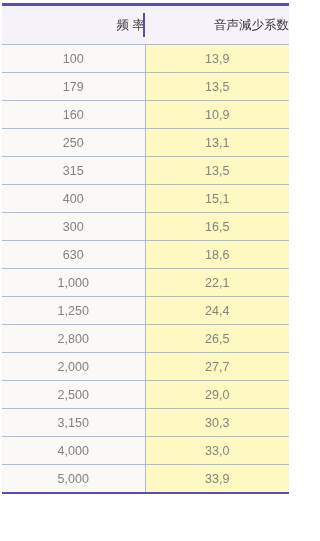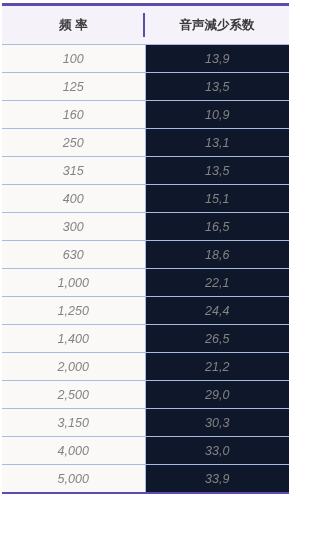--- a/index.html
+++ b/index.html
@@ -29,23 +29,23 @@
     border-bottom: 2px solid #5b4cae;
   }
 
   table.data-table col.col-freq { width: 143px; }
   table.data-table col.col-coef { width: 144px; }
 
   thead th {
     background: #f5f2fa;
     height: 38px;
     font-size: 12.5px;
-    font-weight: bold;
+    font-weight: normal;
     color: #3a3a3a;
-    text-align: center;
+    text-align: right;
     vertical-align: middle;
     padding: 0;
     border: none;
   }
   thead th.th-freq {
     position: relative;
   }
   thead th.th-freq .hdr-divider {
     position: absolute;
     right: 0;
@@ -56,28 +56,27 @@
   }
 
   tbody td {
     height: 27px;
     font-size: 12.5px;
     color: #838383;
     text-align: center;
     vertical-align: middle;
     padding: 0;
     border-top: 1px solid #a8bbe0;
-    font-style: italic;
   }
   tbody td.cell-freq {
     background: #faf9f7;
     border-right: 1px solid #a8bbe0;
   }
   tbody td.cell-coef {
-    background: #0f172a;
+    background: #fef9c3;
   }
   tbody tr:first-child td {
     border-top: 1px solid #a8bbe0;
   }
 </style>
 </head>
 <body>
 
 <div id="table-wrap">
   <table class="data-table">
@@ -95,21 +94,21 @@
           <span>音声減少系数</span>
         </th>
       </tr>
     </thead>
     <tbody id="table-body">
         <tr>
           <td class="cell-freq">100</td>
           <td class="cell-coef">13,9</td>
         </tr>
         <tr>
-          <td class="cell-freq">125</td>
+          <td class="cell-freq">179</td>
           <td class="cell-coef">13,5</td>
         </tr>
         <tr>
           <td class="cell-freq">160</td>
           <td class="cell-coef">10,9</td>
         </tr>
         <tr>
           <td class="cell-freq">250</td>
           <td class="cell-coef">13,1</td>
         </tr>
@@ -131,26 +130,26 @@
         </tr>
         <tr>
           <td class="cell-freq">1,000</td>
           <td class="cell-coef">22,1</td>
         </tr>
         <tr>
           <td class="cell-freq">1,250</td>
           <td class="cell-coef">24,4</td>
         </tr>
         <tr>
-          <td class="cell-freq">1,400</td>
+          <td class="cell-freq">2,800</td>
           <td class="cell-coef">26,5</td>
         </tr>
         <tr>
           <td class="cell-freq">2,000</td>
-          <td class="cell-coef">21,2</td>
+          <td class="cell-coef">27,7</td>
         </tr>
         <tr>
           <td class="cell-freq">2,500</td>
           <td class="cell-coef">29,0</td>
         </tr>
         <tr>
           <td class="cell-freq">3,150</td>
           <td class="cell-coef">30,3</td>
         </tr>
         <tr>

